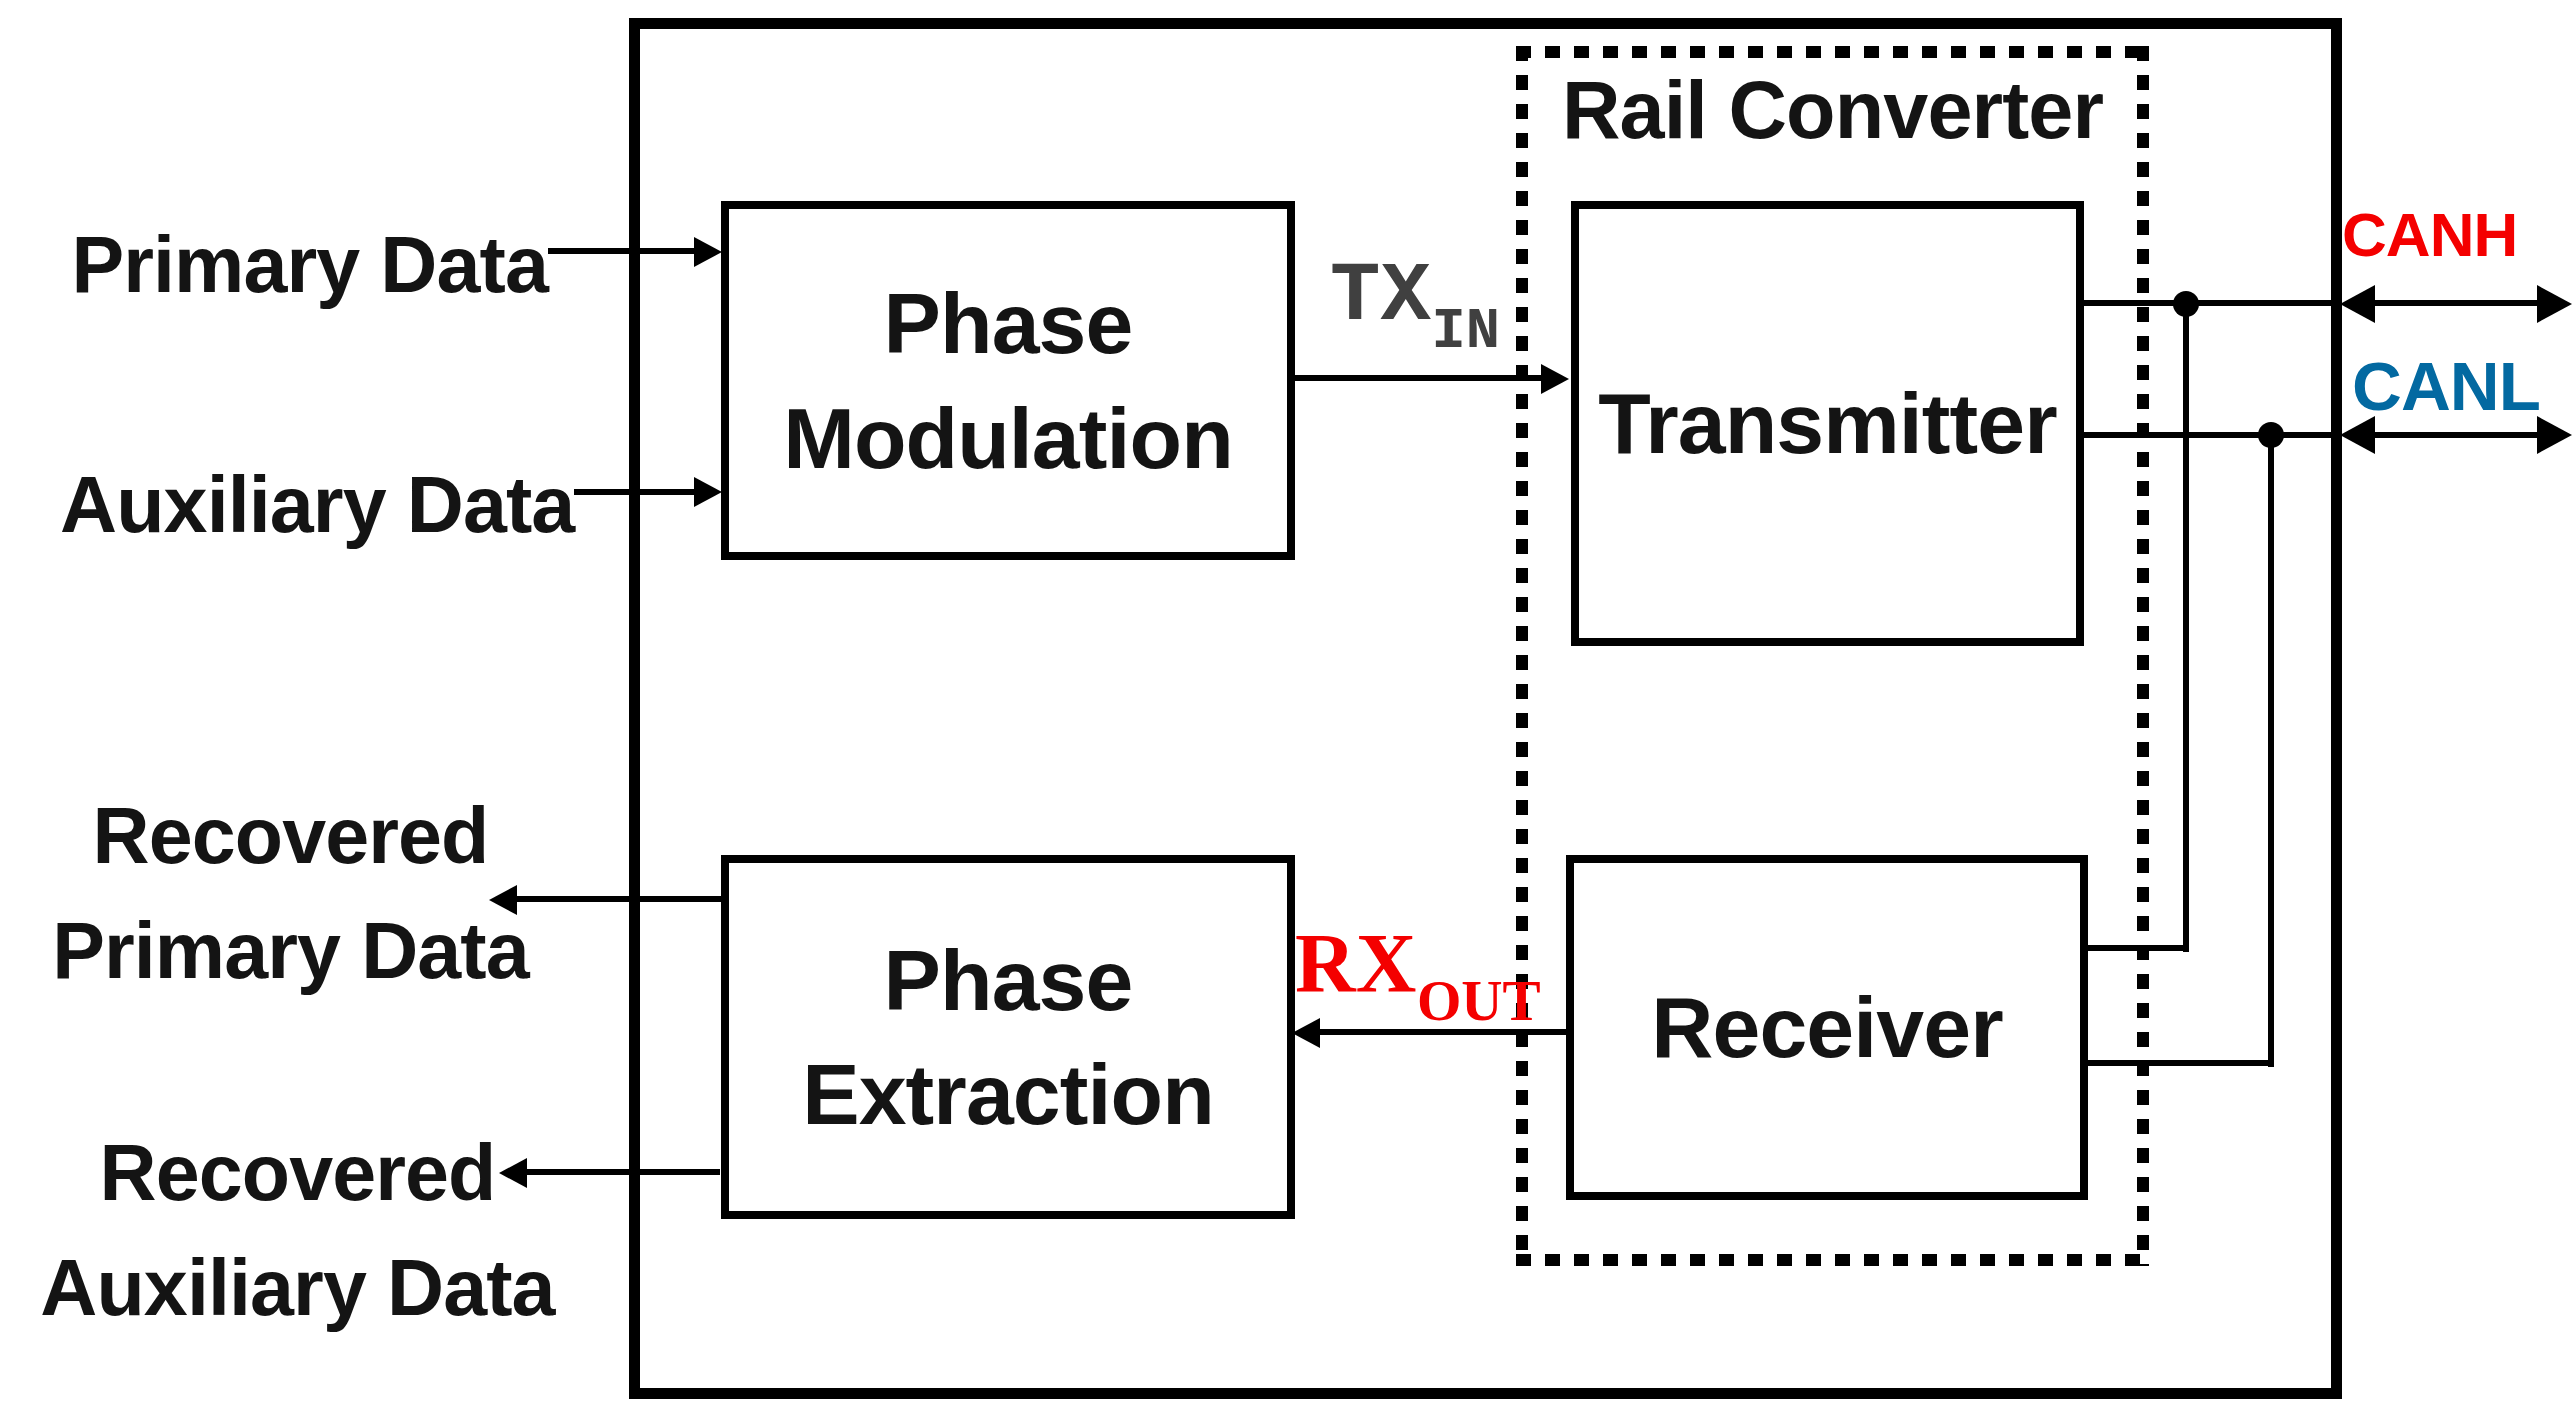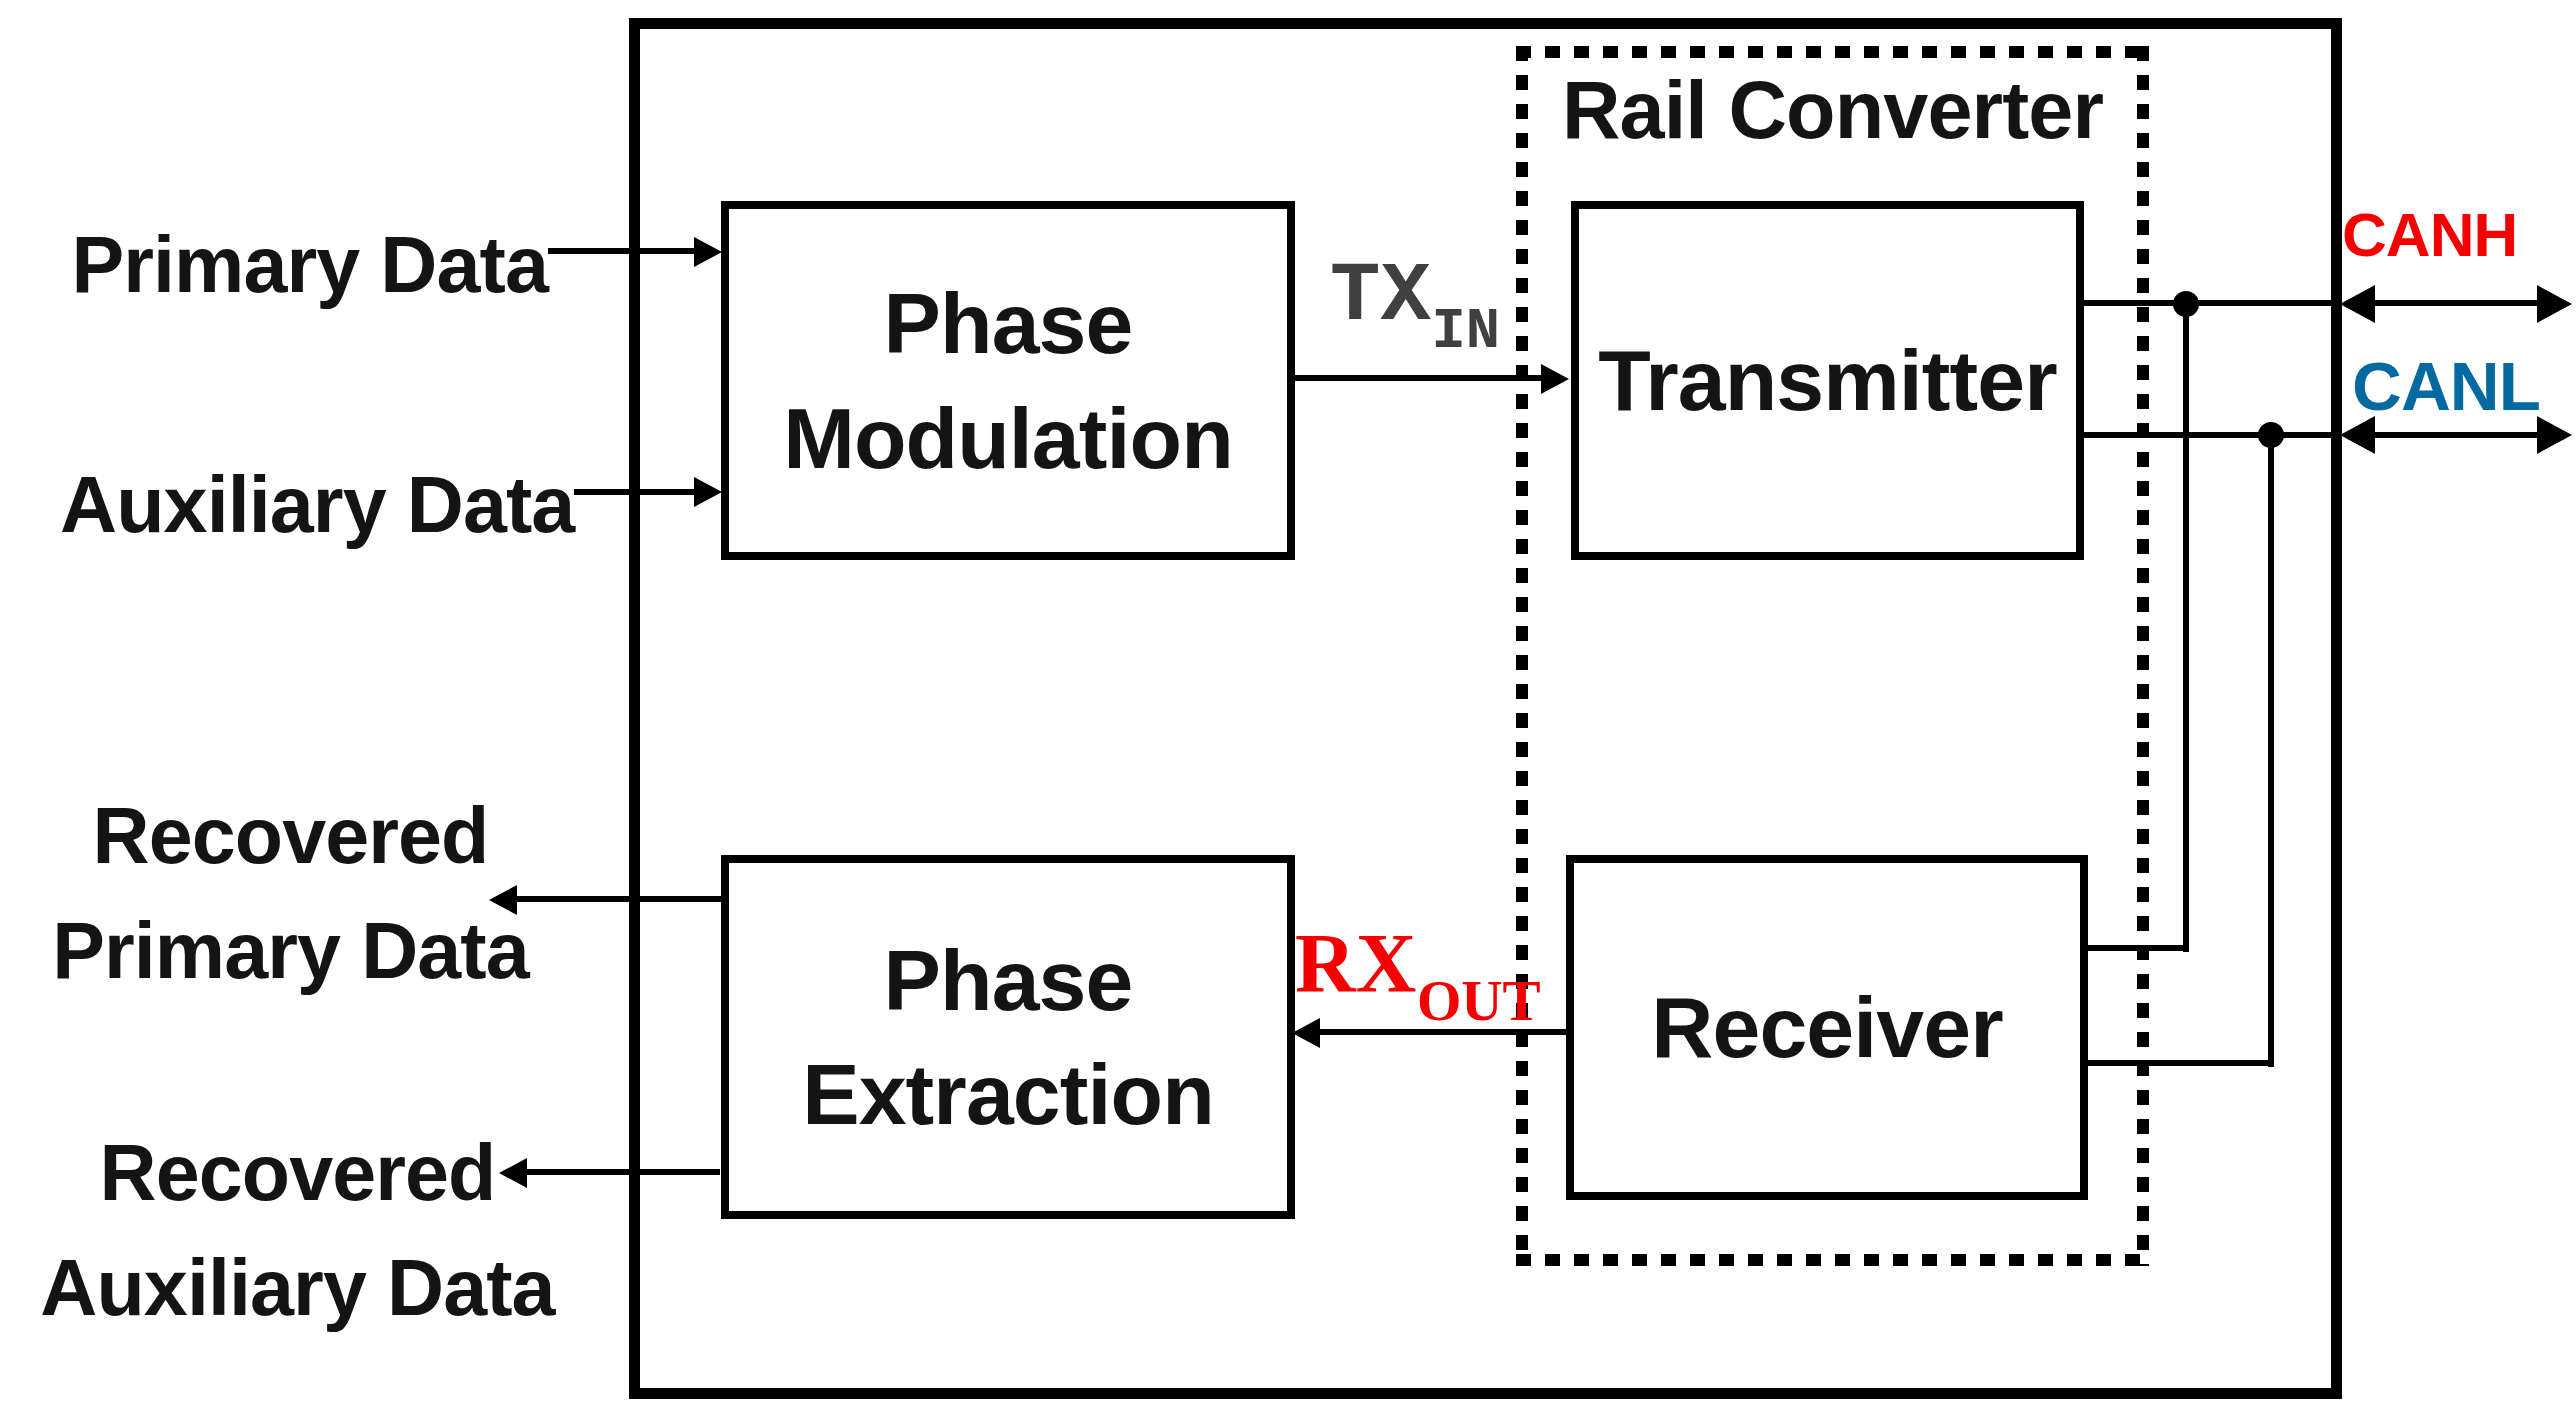--- a/index.html
+++ b/index.html
@@ -79,21 +79,21 @@
 
   <div class="abs block-label" style="left:1516px;top:70px;width:633px;text-align:center;font-size:81px;line-height:1;">Rail Converter</div>
 
   <div class="abs block" style="left:721px;top:201px;width:574px;height:359px;box-sizing:border-box;">
     <div class="block-label">
       <span style="display:block;">Phase</span>
       <span style="display:block;">Modulation</span>
     </div>
   </div>
 
-  <div class="abs block" style="left:1571px;top:201px;width:513px;height:359px;box-sizing:border-box;">
+  <div class="abs block" style="left:1571px;top:201px;width:513px;height:445px;box-sizing:border-box;">
     <div class="block-label">Transmitter</div>
   </div>
 
   <div class="abs block" style="left:721px;top:855px;width:574px;height:364px;box-sizing:border-box;">
     <div class="block-label">
       <span style="display:block;">Phase</span>
       <span style="display:block;">Extraction</span>
     </div>
   </div>
 

